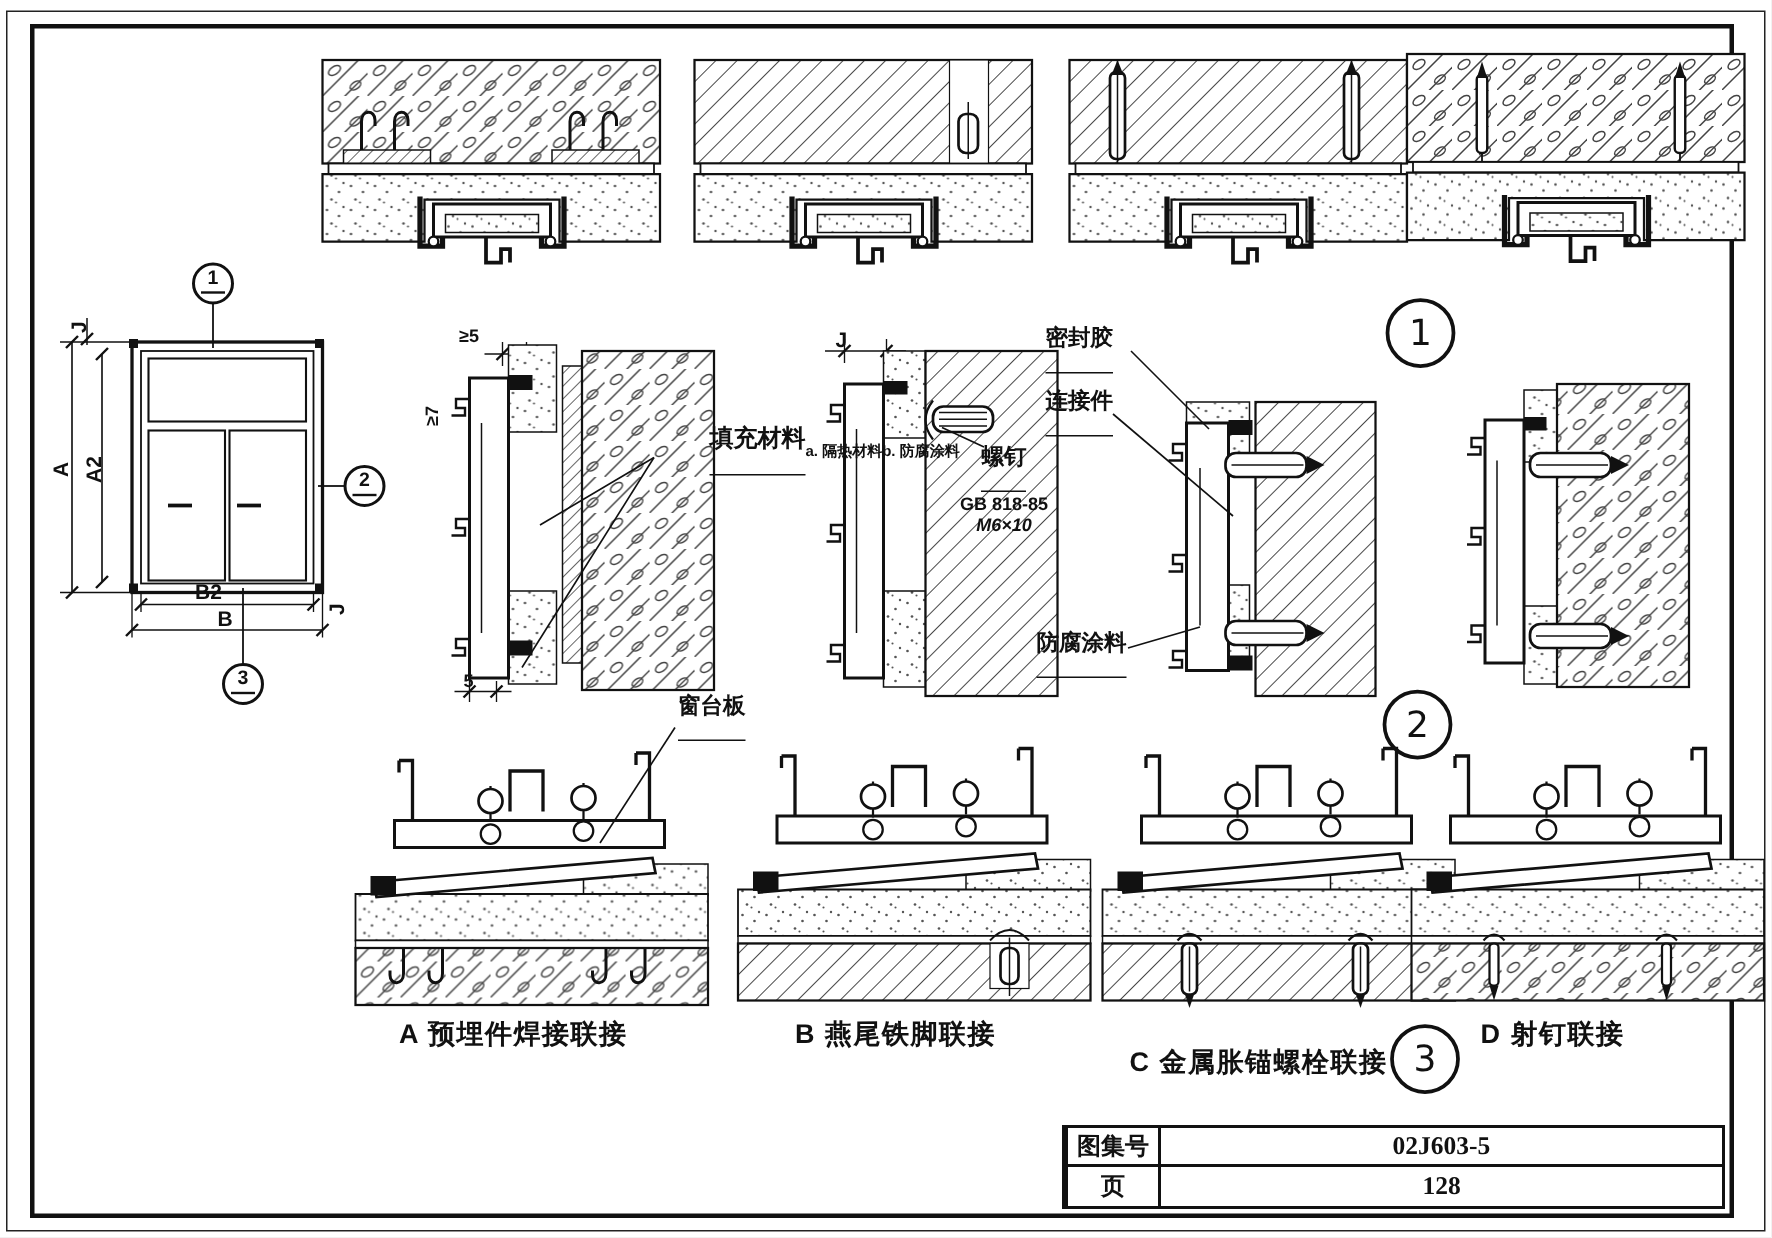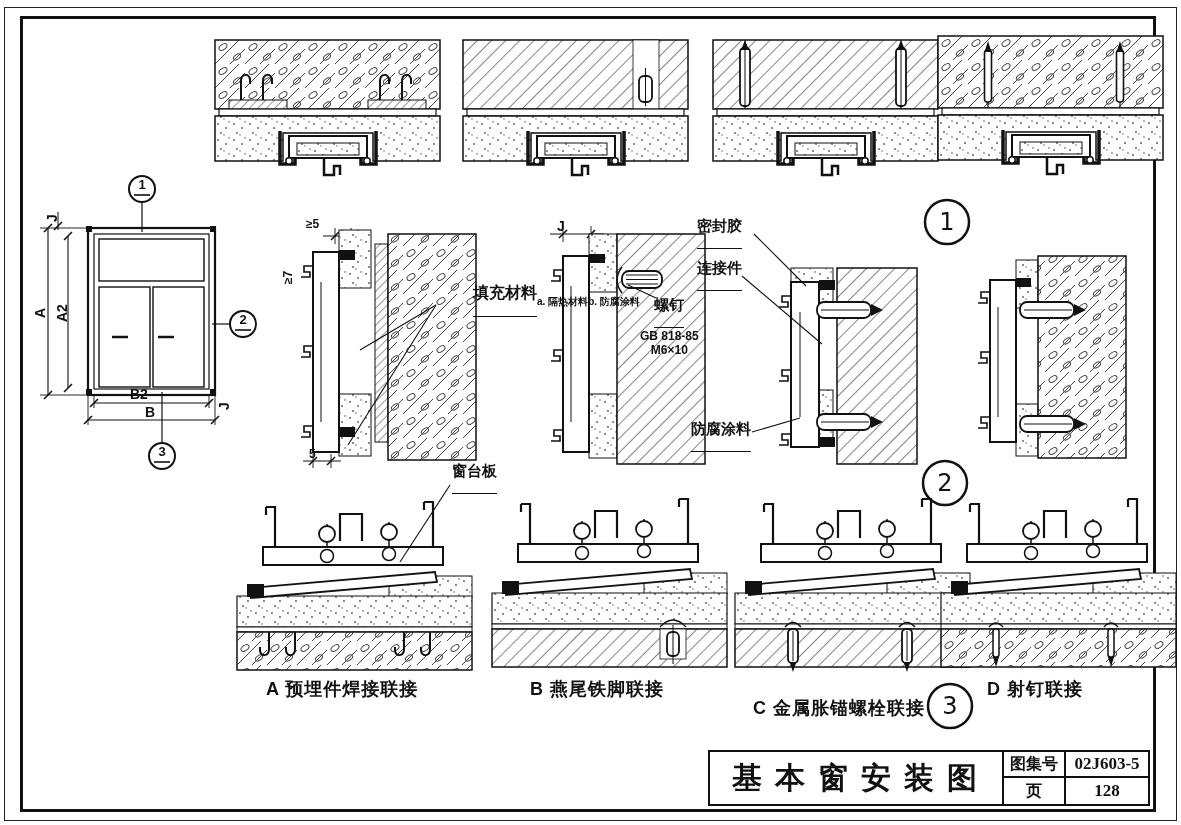--- a/index.html
+++ b/index.html
@@ -364,36 +364,35 @@
 
   <div class="lbl callout-col" style="left:437px;top:284px;">
     <span class="u" style="font-size:16px;">填充材料</span>
     <span class="subl">a. 隔热材料</span>
     <span class="subl">b. 防腐涂料</span>
   </div>
 
   <div class="lbl callout-center" style="left:640px;top:296px;justify-content:space-between;">
     <span class="u">螺钉</span>
     <span class="subl" style="font-size:12px;">GB 818-85</span>
-    <span class="subl" style="font-size:12px;margin-top:0;">M6×10</span>
+    <span class="subl" style="font-size:12px;margin-top:0;font-style:italic;">M6×10</span>
   </div>
 
   <div class="lbl u" style="left:697px;top:217px;">密封胶</div>
   <div class="lbl u" style="left:697px;top:259px;">连接件</div>
   <div class="lbl u" style="left:691px;top:420px;">防腐涂料</div>
 
   <div class="lbl u" style="left:452px;top:462px;">窗台板</div>
 
   <div class="lbl cap" style="left:266px;top:679px;">A 预埋件焊接联接</div>
   <div class="lbl cap" style="left:530px;top:679px;">B 燕尾铁脚联接</div>
   <div class="lbl cap" style="left:737px;top:698px;margin-left:16px;">C 金属胀锚螺栓联接</div>
   <div class="lbl cap" style="left:987px;top:679px;">D 射钉联接</div>
 
   <div class="tblock">
-    <div class="tb-title">基本窗安装图</div>
     <div class="tb-grid">
       <div class="tb-cell tb-label tb-row-top">图集号</div>
       <div class="tb-cell tb-value tb-row-top">02J603-5</div>
       <div class="tb-cell tb-label">页</div>
       <div class="tb-cell tb-value">128</div>
     </div>
   </div>
 </div>
 
 </body></html>

